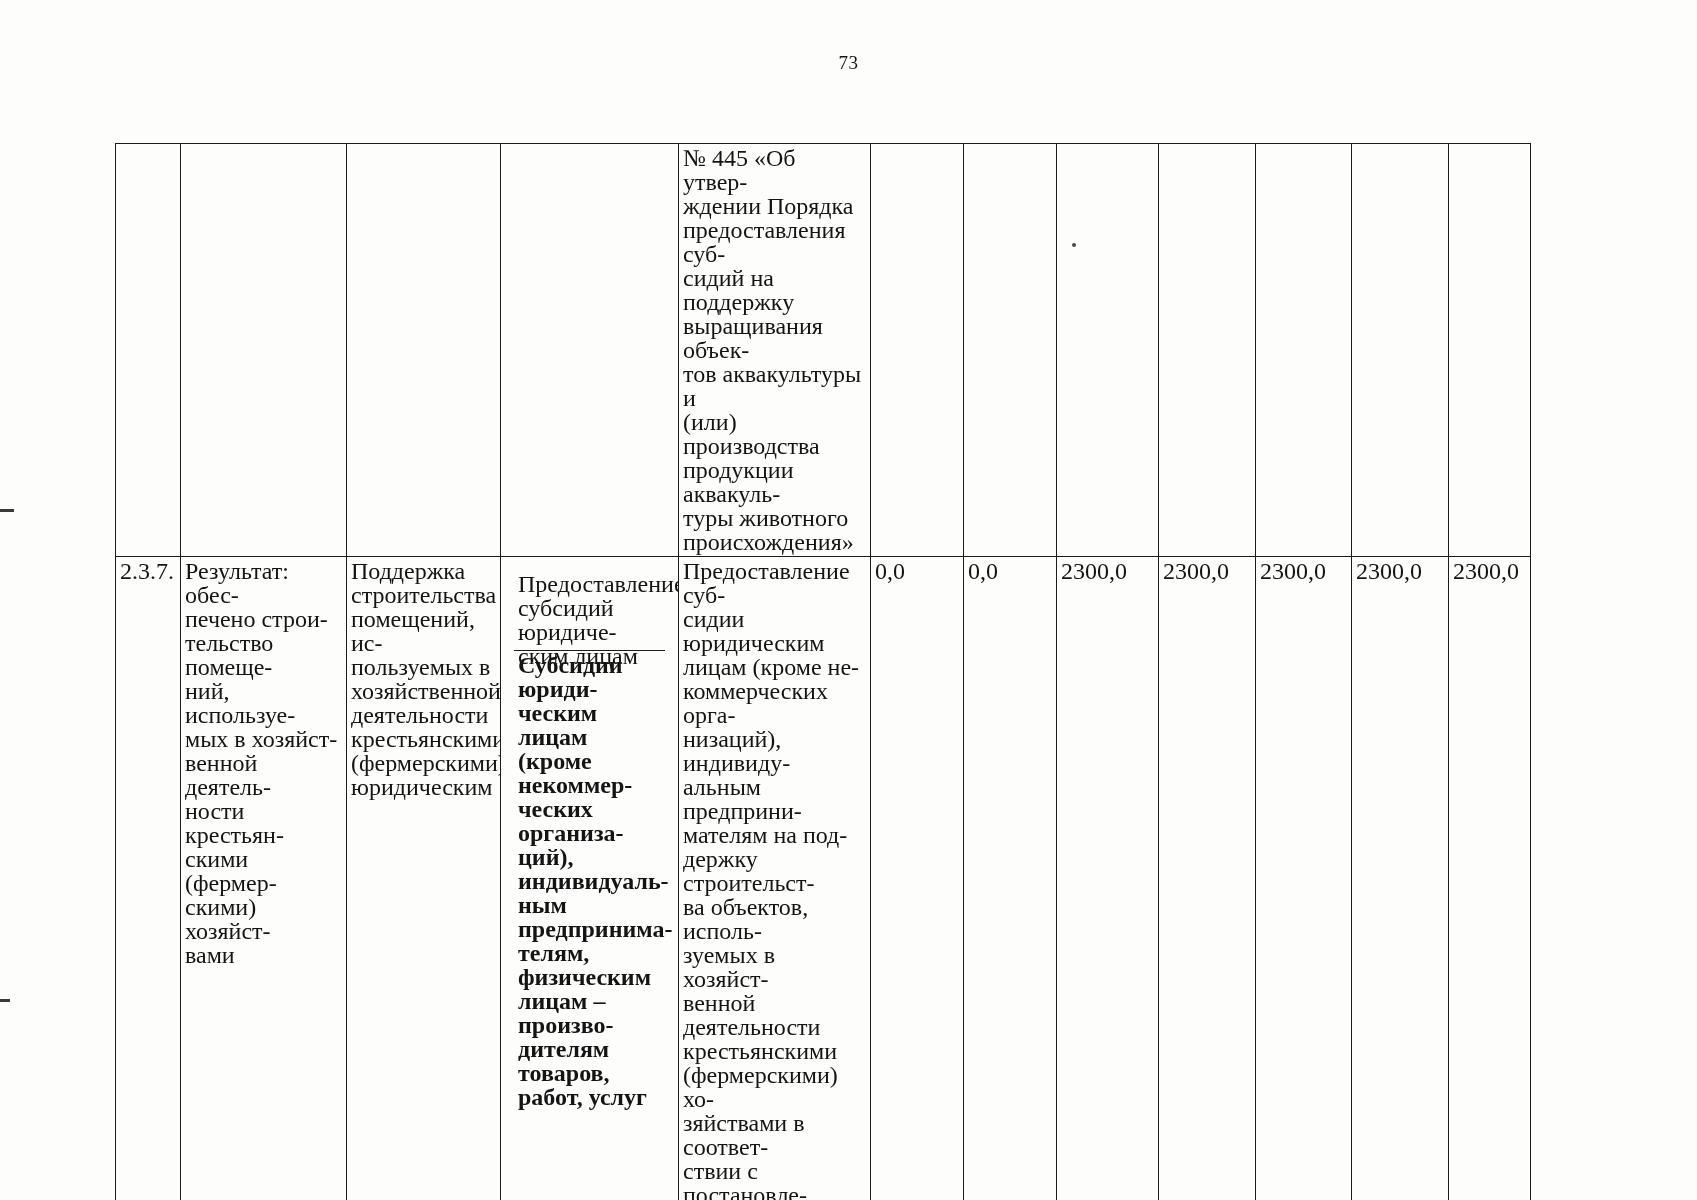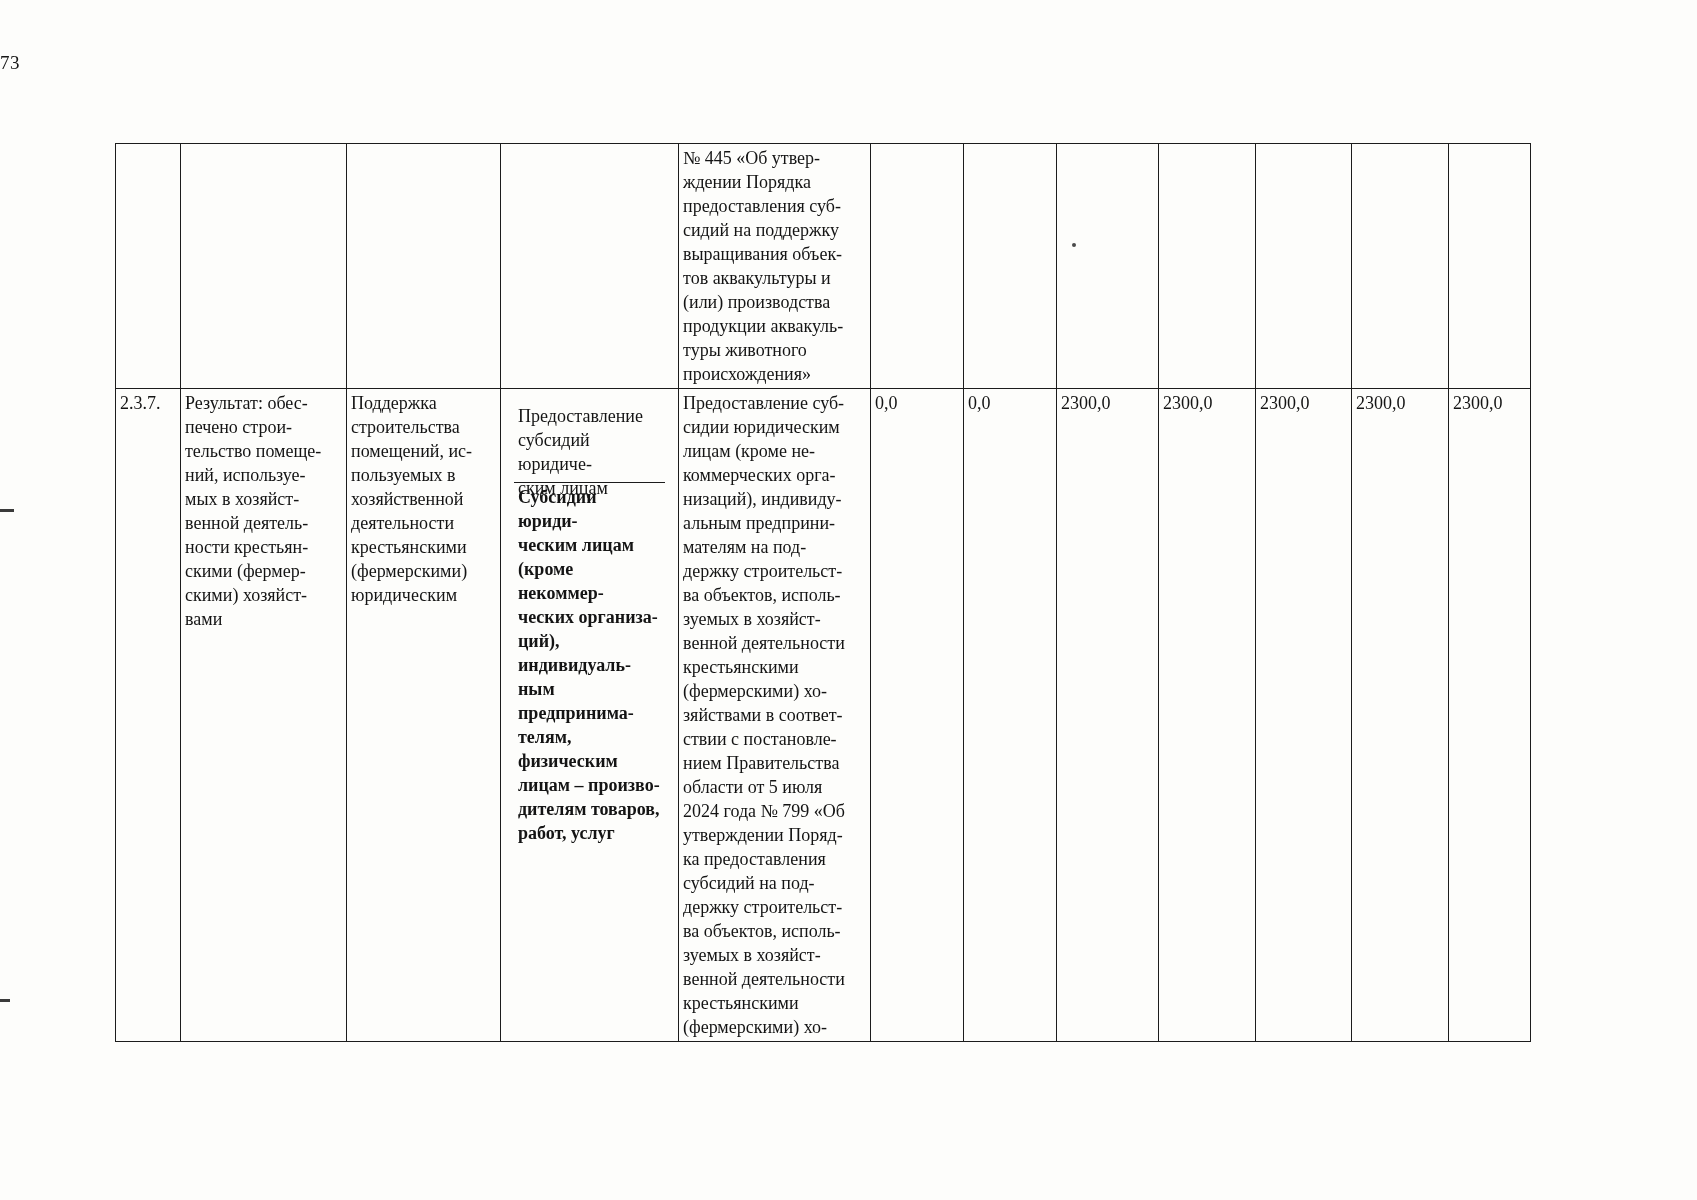--- a/index.html
+++ b/index.html
@@ -10,39 +10,40 @@
     color:#161616;
     position:relative;
     overflow:hidden;
   }
   .page { position:absolute; inset:0; }
 
   .page-number {
     position:absolute;
     top:52px; left:0;
     width:1697px;
+    text-align:center;
     font-size:19px;
     letter-spacing:0.5px;
   }
 
   table.doc-table {
     position:absolute;
     left:115px; top:143px;
     width:1415px;
     border-collapse:collapse;
     table-layout:fixed;
   }
   .doc-table td {
     border:1.5px solid #1c1c1c;
     vertical-align:top;
     padding:2px 5px 2px 4px;
     overflow:hidden;
   }
   .txt {
-    font-size:18px;
+    font-size:24px;
     line-height:24px;
     white-space:pre-line;
     color:#141414;
   }
   tr.row-carry { height:242px; }
   tr.row-main  { height:650px;margin-top:20px; }
 
   td.split { padding:13px; }
   .split-top {
     height:81px;

